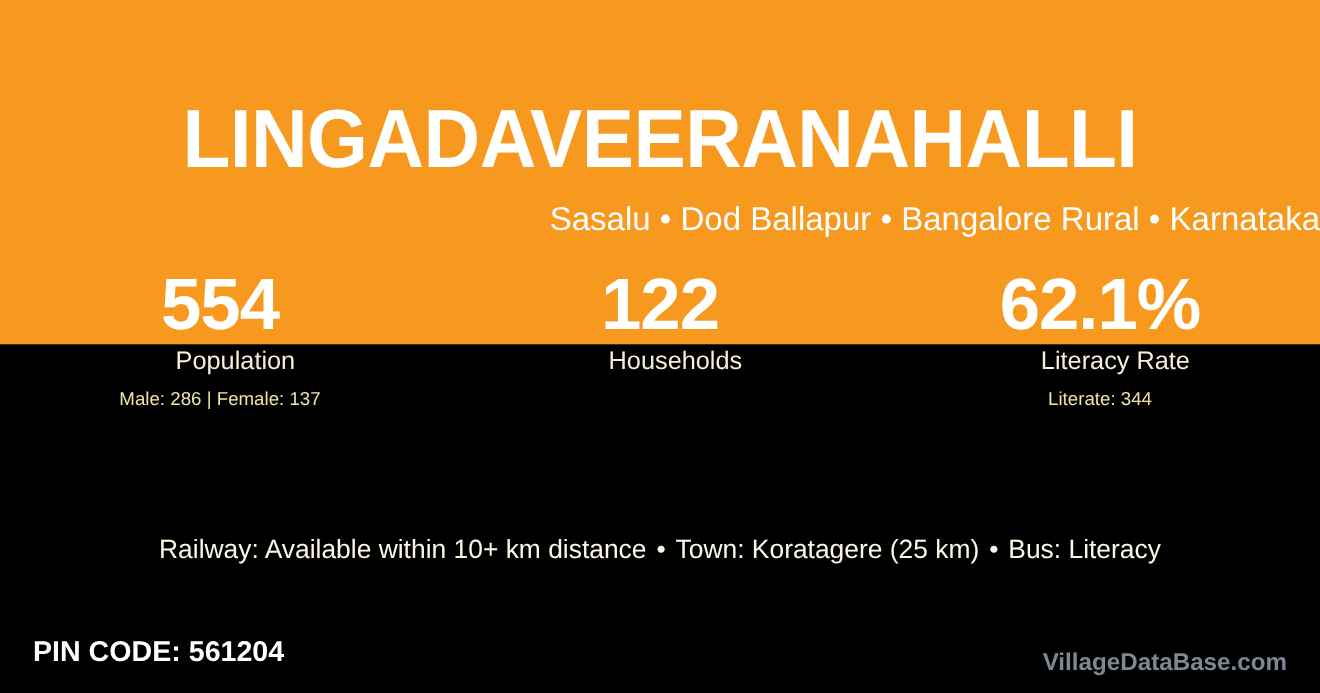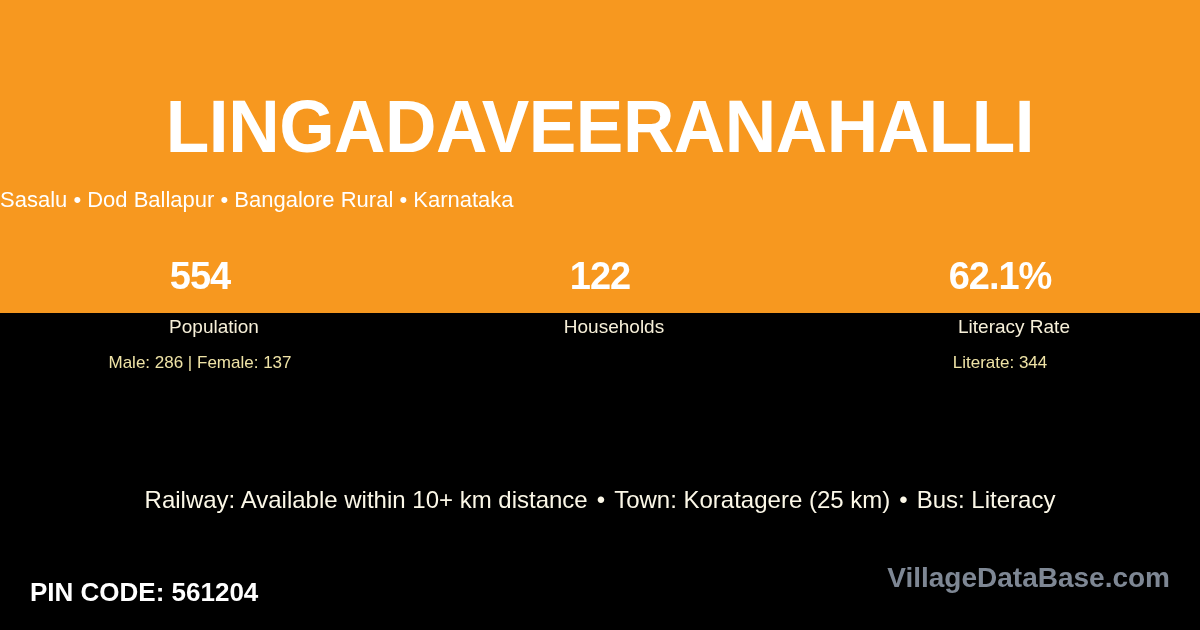--- a/index.html
+++ b/index.html
@@ -49,51 +49,51 @@
     transform: scaleX(0.95);
     transform-origin: center center;
   }
 
   
   .village-subtitle {
     position: absolute;
     left: 0;
     top: 180px;
     width: 1200px;
-    text-align: left;
+    text-align: right;
     color: #FFFFFF;
-    font-size: 22px;
+    font-size: 30px;
     font-weight: 400;
     line-height: 40px;
     white-space: nowrap;
   }
 
   
   .stats-row {
     position: absolute;
     left: 0;
     top: 243px;
     width: 1200px;
     display: flex;
     flex-direction: row;
   }
   .stat-col {
     flex: 1 1 0;
     text-align: center;
   }
   .stat-value {
     color: #FFFFFF;
-    font-size: 38px;
+    font-size: 66px;
     font-weight: bold;
     line-height: 66px;
     letter-spacing: -1px;
   }
   .stat-label {
     color: #F7F0D9;
-    font-size: 19px;
+    font-size: 23px;
     font-weight: 400;
     line-height: 32px;
     margin-top: 2px;
     margin-left: 28px;
   }
   .stat-sub {
     color: #EFE3A6;
     font-size: 17px;
     font-weight: 400;
     line-height: 24px;
@@ -127,23 +127,23 @@
     color: #FFFFFF;
     font-size: 26px;
     font-weight: bold;
     line-height: 34px;
     white-space: nowrap;
     text-align: right;
   }
   .brand {
     position: absolute;
     right: 30px;
-    top: 564px;
+    top: 588px;
     color: #7E8794;
-    font-size: 28px;
+    font-size: 22px;
     font-weight: bold;
     line-height: 28px;
     white-space: nowrap;
   }
 </style>
 </head>
 <body>
 
 <div class="card">
 

